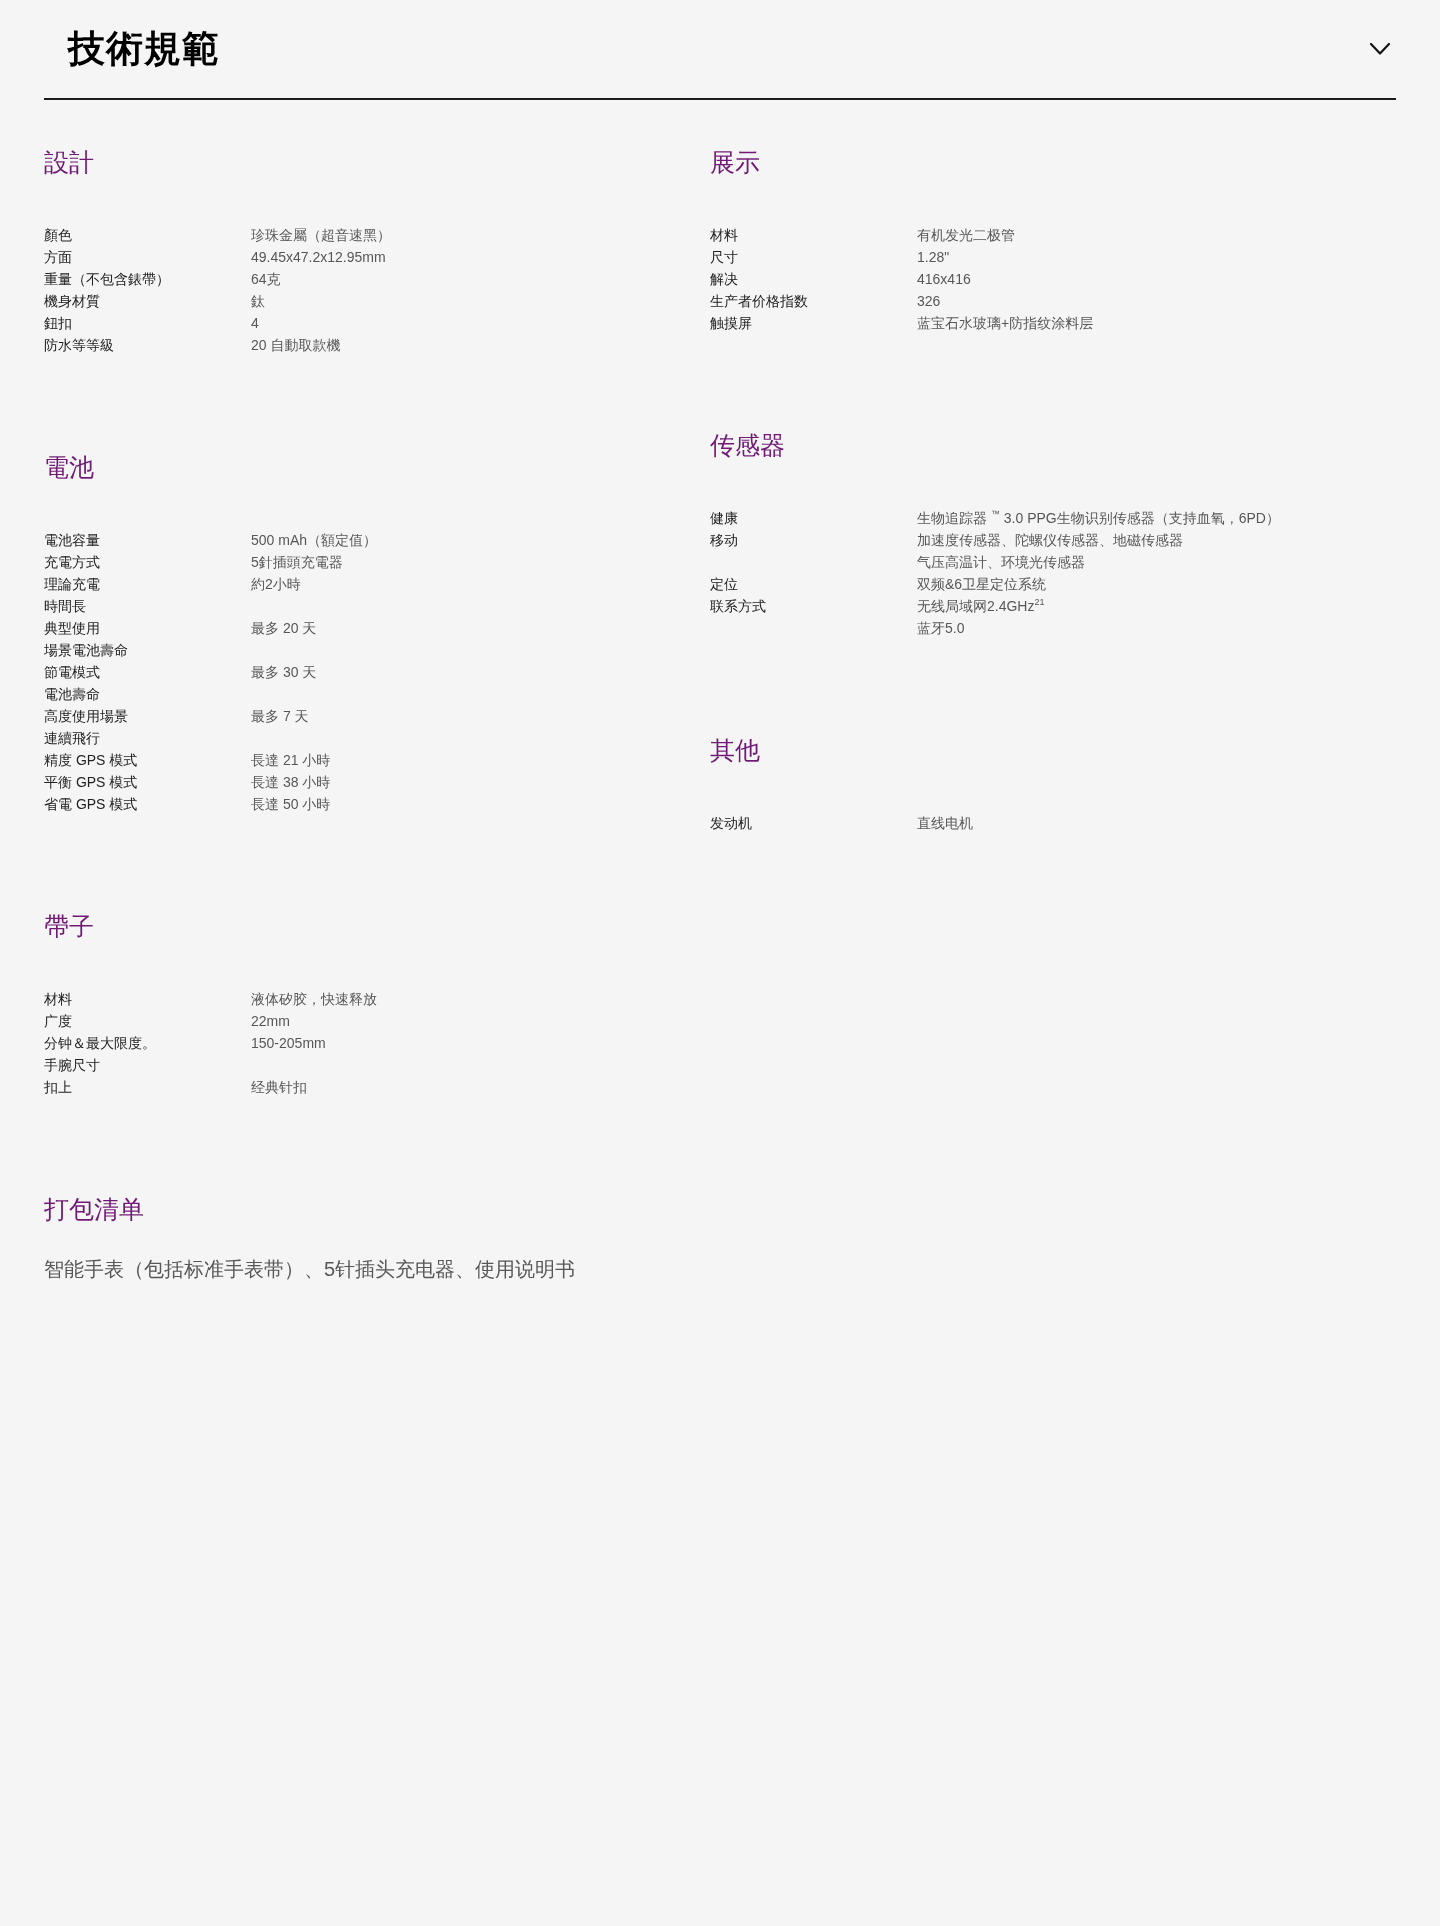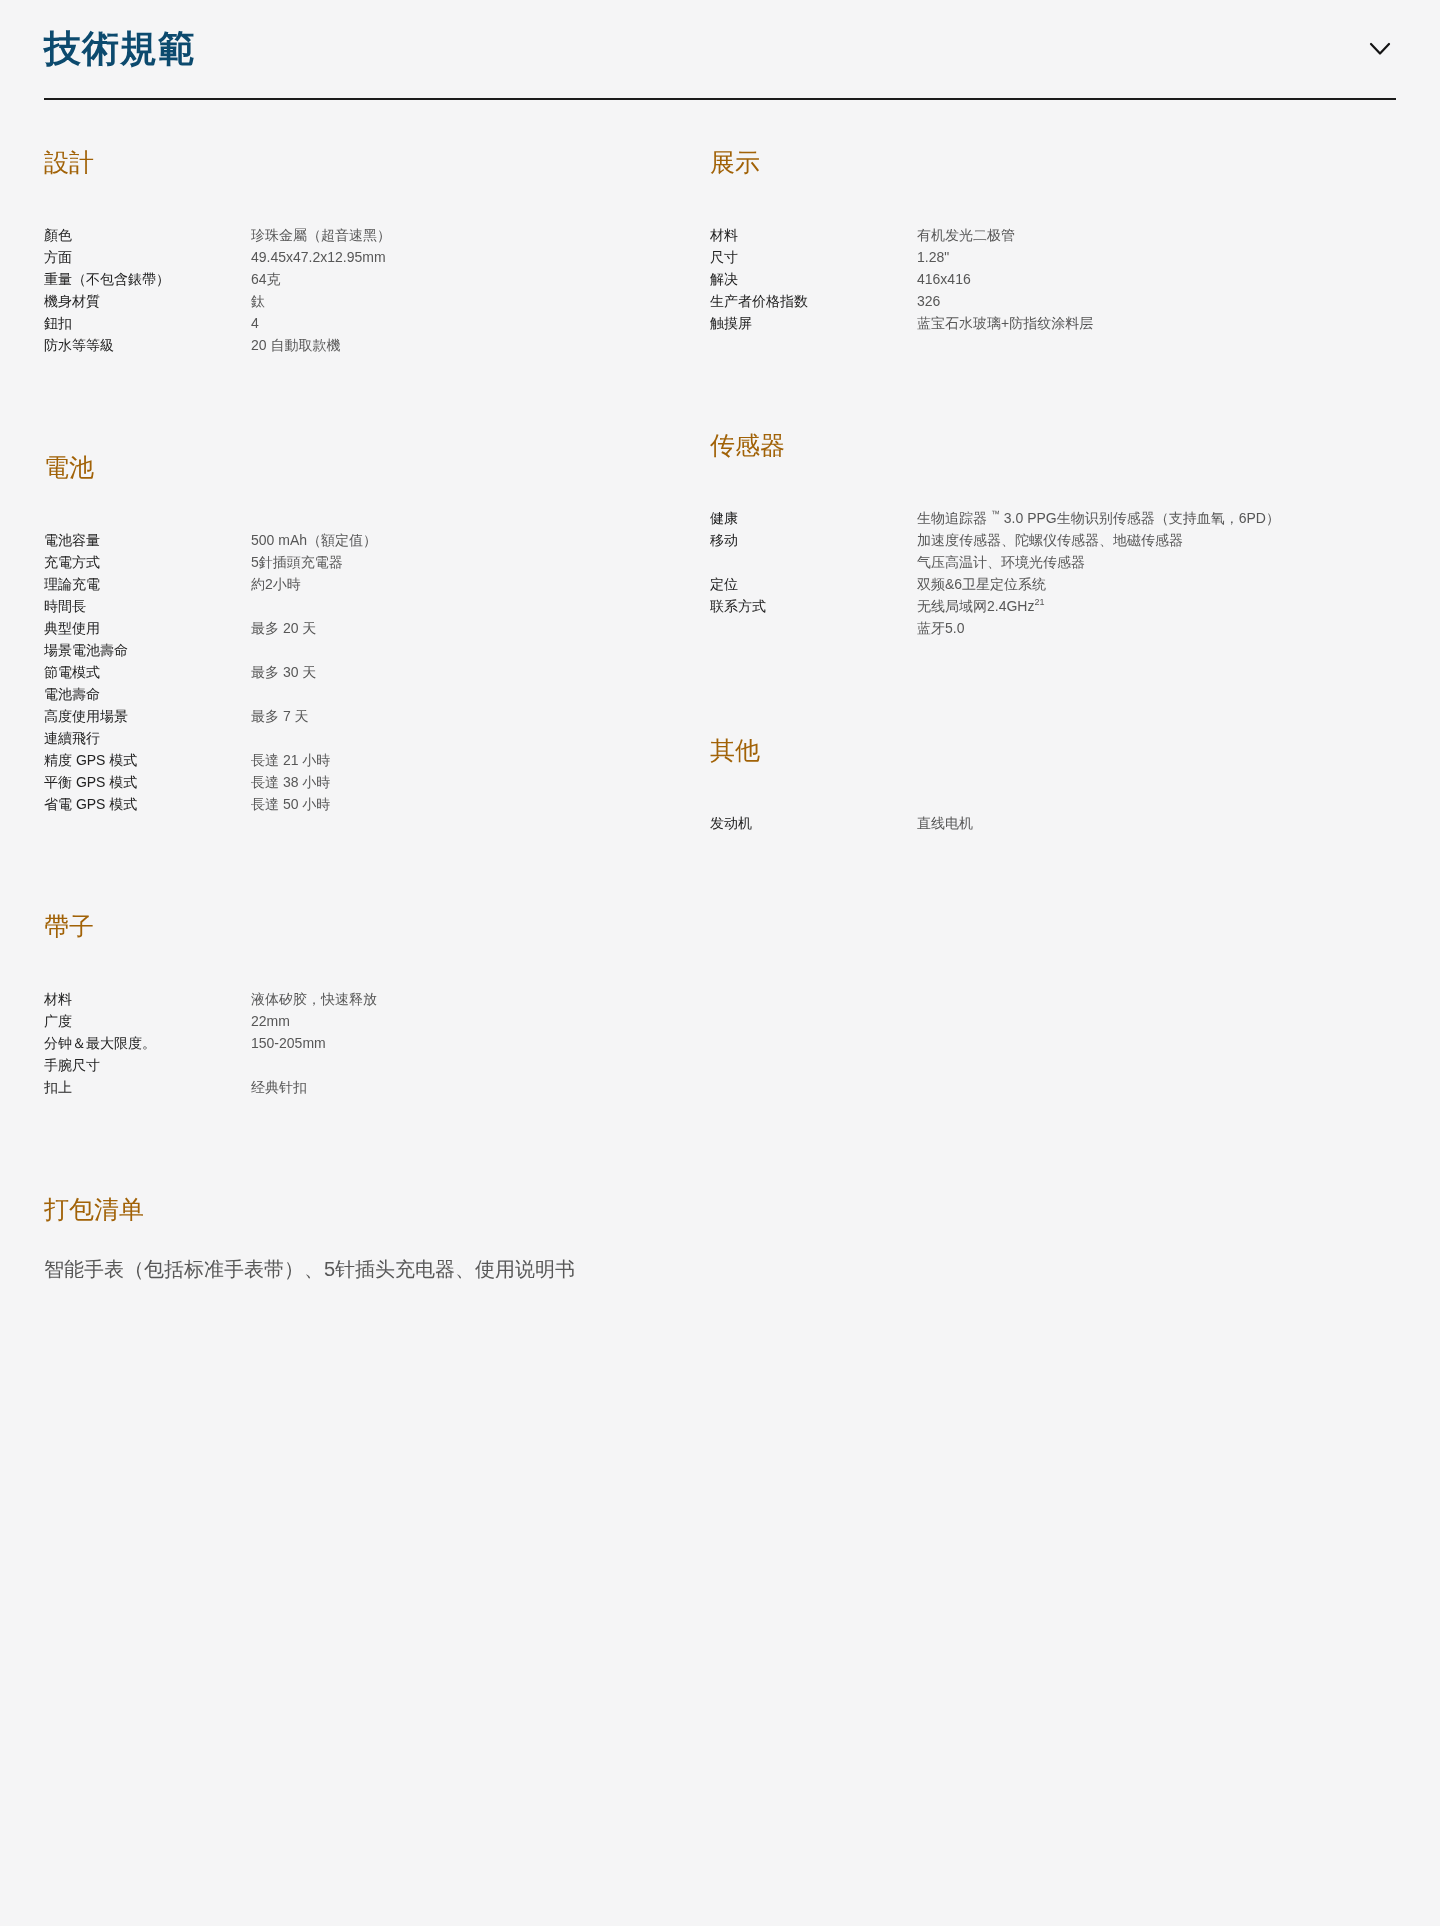--- a/index.html
+++ b/index.html
@@ -19,22 +19,23 @@
   .header{
     display:flex;
     justify-content:space-between;
     align-items:center;
     cursor:pointer;
   }
   .page-title{
     font-size:37px;
     line-height:42px;
     font-weight:800;
-    color:#0c4a6e;
+    color:#000000;
     letter-spacing:1px;
+    margin-left:24px;
   }
   .chev-btn{
     background:none;border:none;padding:4px;margin:0;cursor:pointer;
     display:flex;align-items:center;justify-content:center;
   }
   .rule{
     margin-top:28px;
     border-top:2px solid #1b1b1b;
     height:0;
   }
@@ -43,21 +44,21 @@
     grid-template-columns:666px 1fr;
     align-items:start;
   }
   .section{margin-top:96px;}
   .col > .section:first-child{margin-top:47px;}
   .section-heading{
     margin:0;
     font-size:25px;
     line-height:30px;
     font-weight:400;
-    color:#a16207;
+    color:#701a75;
   }
   .rows{margin-top:47px;}
   .row{
     display:flex;
     align-items:flex-start;
   }
   .row + .row{}
   .label{
     width:207px;
     flex:0 0 207px;

